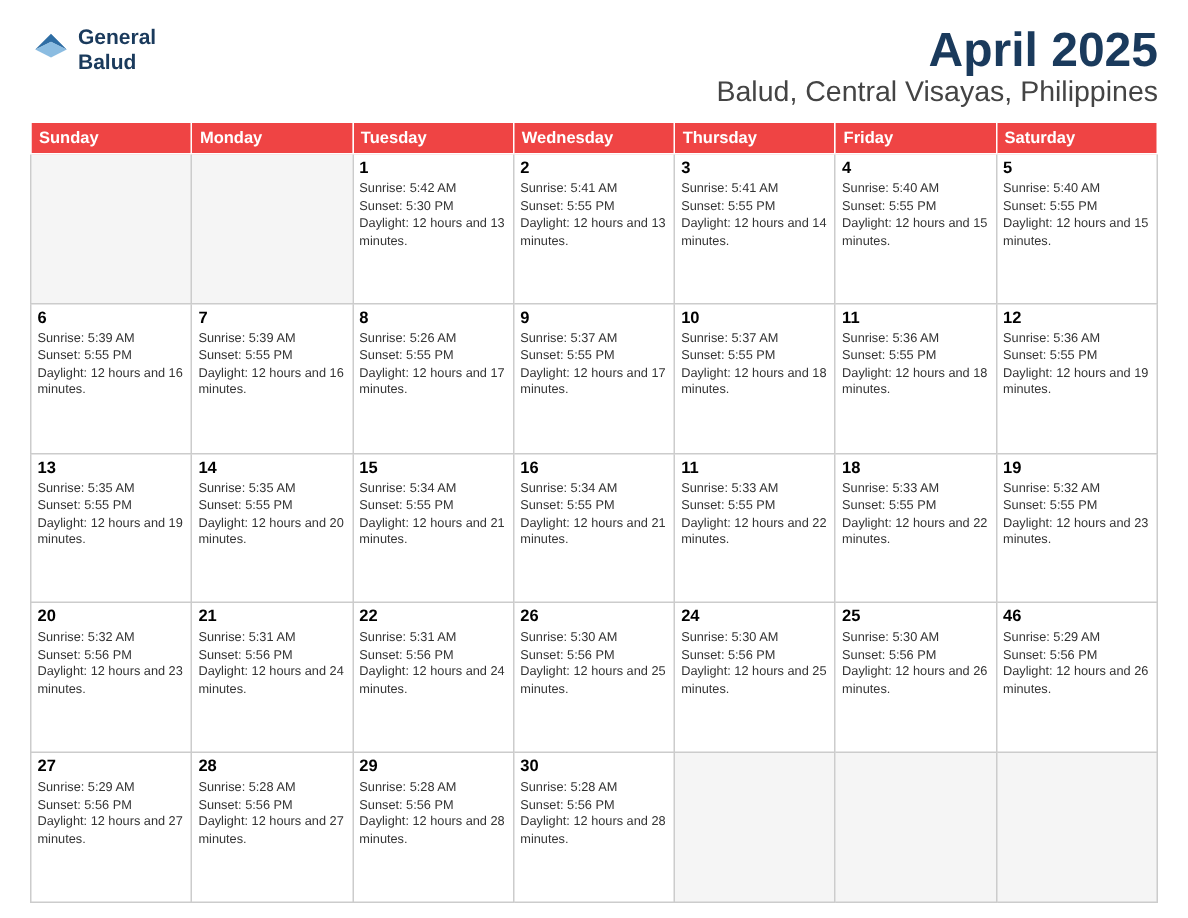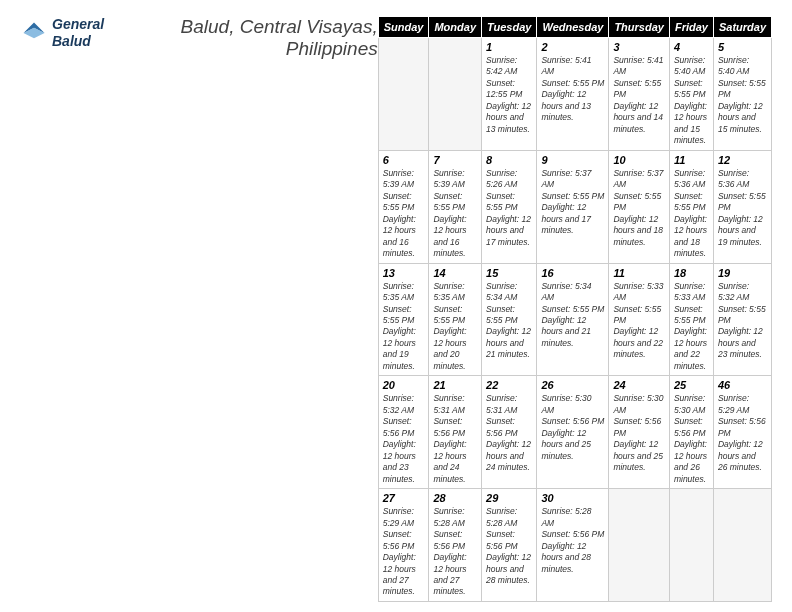--- a/index.html
+++ b/index.html
@@ -8,22 +8,21 @@
       background: #fff;
       width: 792px;
       height: 612px;
       overflow: hidden;
     }
     .page {
       width: 792px;
       height: 612px;
       padding: 16px 20px 10px 20px;
       display: flex;
-      flex-direction: row;
-      font-style: italic;
+      flex-direction: column;
     }
     .header {
       display: flex;
       justify-content: space-between;
       align-items: flex-start;
       margin-bottom: 8px;
     }
     .logo {
       display: flex;
       align-items: center;
@@ -51,21 +50,21 @@
     .subtitle {
       font-size: 19px;
       color: #444;
     }
     .calendar {
       width: 100%;
       border-collapse: collapse;
       flex: 1;
     }
     .calendar thead tr th {
-      background: #000000;
+      background: #ef4444;
       color: #fff;
       font-size: 11px;
       font-weight: bold;
       padding: 4px 5px;
       text-align: left;
       border: 1px solid #fff;
     }
     .calendar tbody tr td {
       vertical-align: top;
       border: 1px solid #ccc;
@@ -100,20 +99,21 @@
       <svg class="logo-icon" viewBox="0 0 32 32">
         <polygon points="16,4 28,16 16,10 4,16" fill="#2e6da4"></polygon>
         <polygon points="16,10 28,16 16,22 4,16" fill="#5a9fd4" opacity="0.7"></polygon>
       </svg>
       <div class="logo-text">
         <div>General</div>
         <div>Balud</div>
       </div>
     </div>
     <div class="title-block">
+      <div class="main-title">April 2025</div>
       <div class="subtitle">Balud, Central Visayas, Philippines</div>
     </div>
   </div>
 
   <table class="calendar">
     <thead>
       <tr id="thead-row">
           <th>Sunday</th>
           <th>Monday</th>
           <th>Tuesday</th>
@@ -123,21 +123,21 @@
           <th>Saturday</th>
         </tr>
     </thead>
     <tbody id="calendar-body">
         <tr>
           <td class="empty"></td>
           <td class="empty"></td>
           <td>
             <div class="day-number">1</div>
             <div class="day-detail" style="white-space: pre-line;">Sunrise: 5:42 AM
-Sunset: 12:55 PM
+Sunset: 5:30 PM
 Daylight: 12 hours and 13 minutes.</div>
           </td>
           <td>
             <div class="day-number">2</div>
             <div class="day-detail" style="white-space: pre-line;">Sunrise: 5:41 AM
 Sunset: 5:55 PM
 Daylight: 12 hours and 13 minutes.</div>
           </td>
           <td>
             <div class="day-number">3</div>

